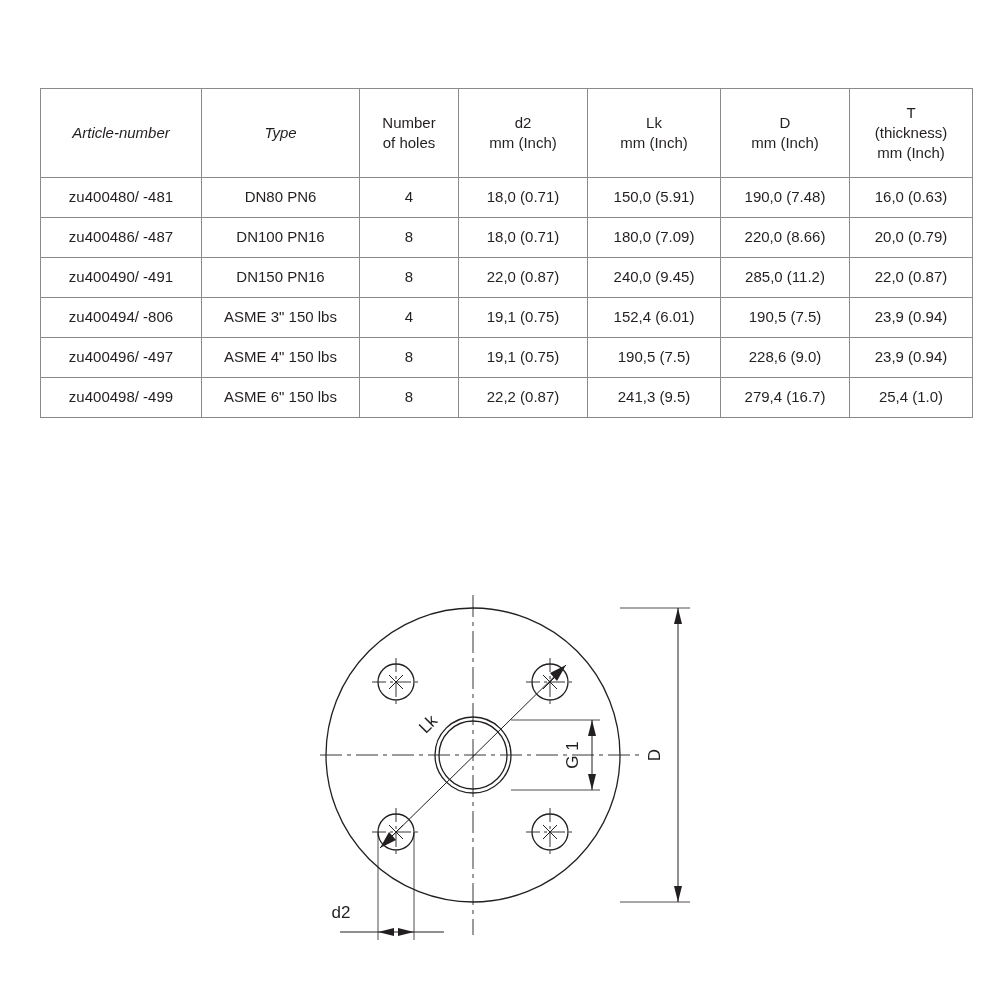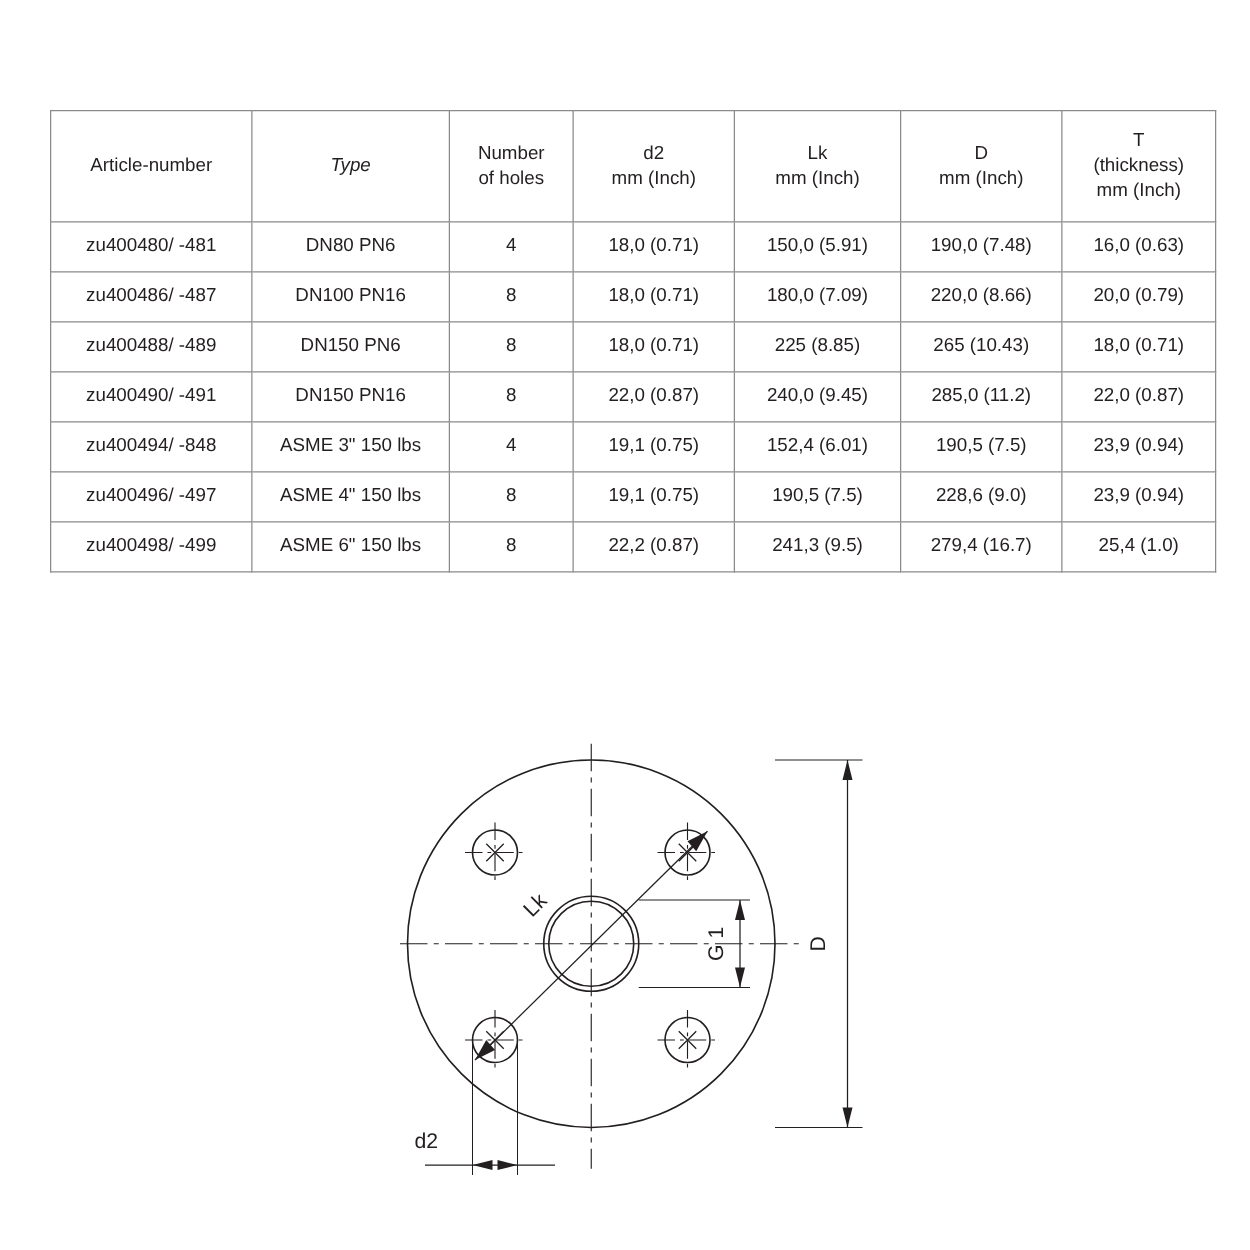--- a/index.html
+++ b/index.html
@@ -37,21 +37,21 @@
     color: #231f20;
     padding: 0;
     line-height: 1.35;
   }
   table.spec thead th {
     height: 88px;
   }
   table.spec tbody td {
     height: 39px;
   }
-  .col-article { width: 160px; }
+  .col-article { width: 160px; font-style: italic; }
   .col-type    { width: 157px; font-style: italic; }
   .col-holes   { width: 98px; }
   .col-d2      { width: 128px; }
   .col-lk      { width: 132px; }
   .col-d       { width: 128px; }
   .col-t       { width: 122px; }
 
   .hdr-line { display: block; }
 
   
@@ -120,39 +120,30 @@
       <tr>
         <td>zu400486/ -487</td>
         <td>DN100 PN16</td>
         <td>8</td>
         <td>18,0 (0.71)</td>
         <td>180,0 (7.09)</td>
         <td>220,0 (8.66)</td>
         <td>20,0 (0.79)</td>
       </tr>
       <tr>
-        <td>zu400488/ -489</td>
-        <td>DN150 PN6</td>
-        <td>8</td>
-        <td>18,0 (0.71)</td>
-        <td>225 (8.85)</td>
-        <td>265 (10.43)</td>
-        <td>18,0 (0.71)</td>
-      </tr>
-      <tr>
         <td>zu400490/ -491</td>
         <td>DN150 PN16</td>
         <td>8</td>
         <td>22,0 (0.87)</td>
         <td>240,0 (9.45)</td>
         <td>285,0 (11.2)</td>
         <td>22,0 (0.87)</td>
       </tr>
       <tr>
-        <td>zu400494/ -848</td>
+        <td>zu400494/ -806</td>
         <td>ASME 3" 150 lbs</td>
         <td>4</td>
         <td>19,1 (0.75)</td>
         <td>152,4 (6.01)</td>
         <td>190,5 (7.5)</td>
         <td>23,9 (0.94)</td>
       </tr>
       <tr>
         <td>zu400496/ -497</td>
         <td>ASME 4" 150 lbs</td>

